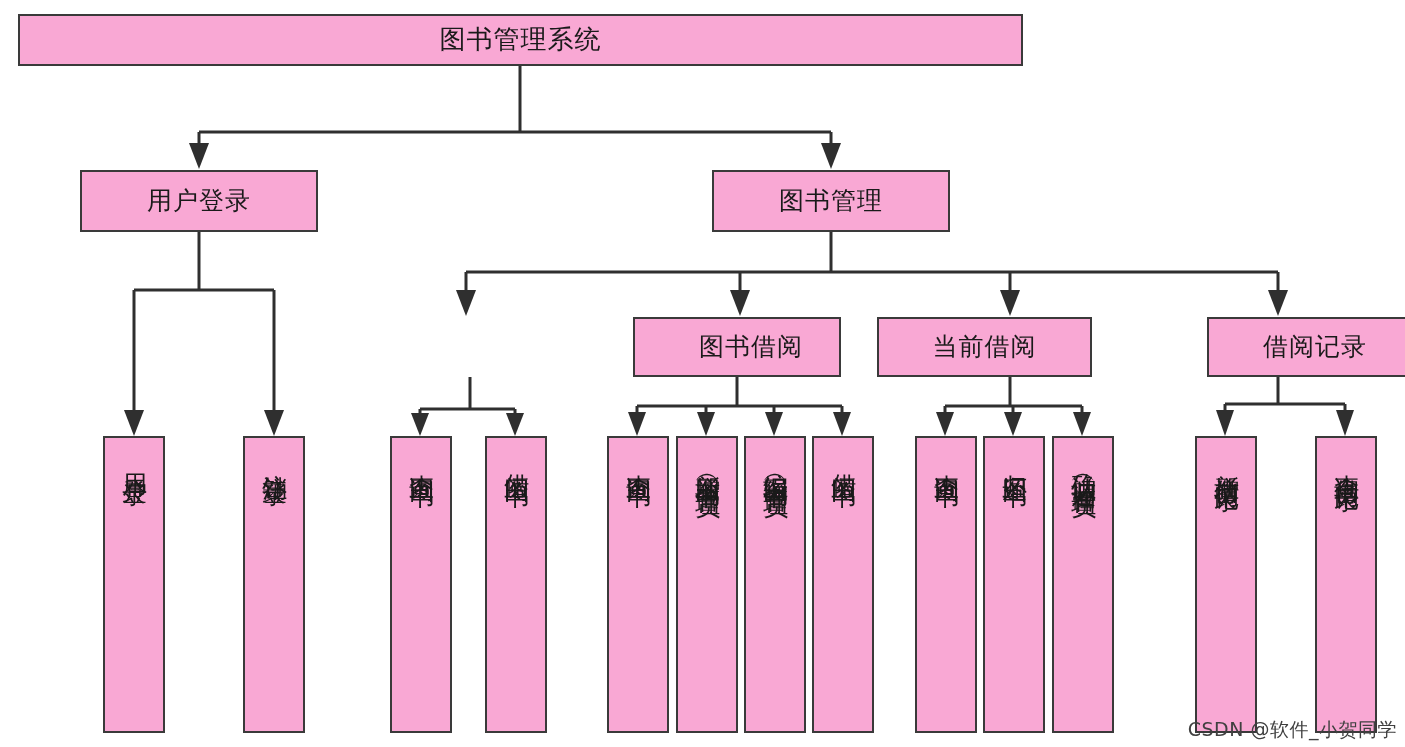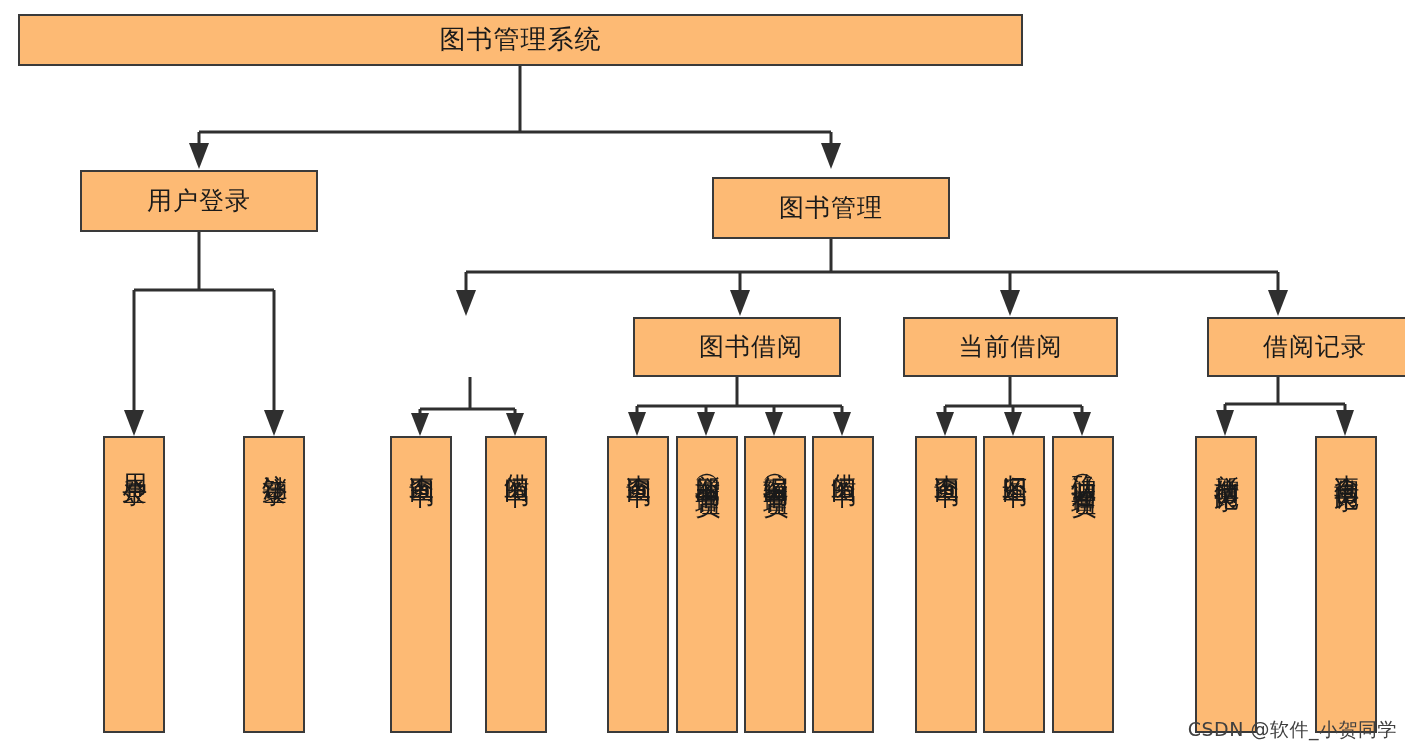--- a/index.html
+++ b/index.html
@@ -22,21 +22,21 @@
     position: absolute;
     left: 0;
     top: 0;
     width: 1405px;
     height: 747px;
     pointer-events: none;
   }
   .node {
     position: absolute;
     box-sizing: border-box;
-    background: #fdba74;
+    background: #f9a8d4;
     border: 2px solid #3a3a3a;
     display: flex;
     align-items: center;
     justify-content: center;
     color: #1a1a1a;
   }
   .node.horiz {
     font-size: 25px;
     letter-spacing: 1px;
     line-height: 1.2;
@@ -142,24 +142,24 @@
       <polygon points="1082,436 1073,412 1091,412"></polygon>
 
       <polygon points="1225,436 1216,410 1234,410"></polygon>
       <polygon points="1345,436 1336,410 1354,410"></polygon>
     </g>
   </svg>
 
   <div class="node horiz root" style="left:18px; top:14px; width:1005px; height:52px;">图书管理系统</div>
 
   <div class="node horiz" style="left:80px; top:170px; width:238px; height:62px;">用户登录</div>
-  <div class="node horiz" style="left:712px; top:170px; width:238px; height:62px;margin-top:7px;">图书管理</div>
+  <div class="node horiz" style="left:712px; top:170px; width:238px; height:62px;">图书管理</div>
 
   <div class="node horiz" style="left:633px; top:317px; width:208px; height:60px;padding-left:28px;">图书借阅</div>
-  <div class="node horiz" style="left:903px; top:317px; width:215px; height:60px;">当前借阅</div>
+  <div class="node horiz" style="left:877px; top:317px; width:215px; height:60px;">当前借阅</div>
   <div class="node horiz" style="left:1207px; top:317px; width:216px; height:60px;">借阅记录</div>
 
   <div class="node leaf" style="left:103px; top:436px; width:62px; height:297px;">
     <span class="vtext">用户登录</span>
   </div>
   <div class="node leaf" style="left:243px; top:436px; width:62px; height:297px;">
     <span class="vtext">注销登录</span>
   </div>
 
   <div class="node leaf" style="left:390px; top:436px; width:62px; height:297px;">

